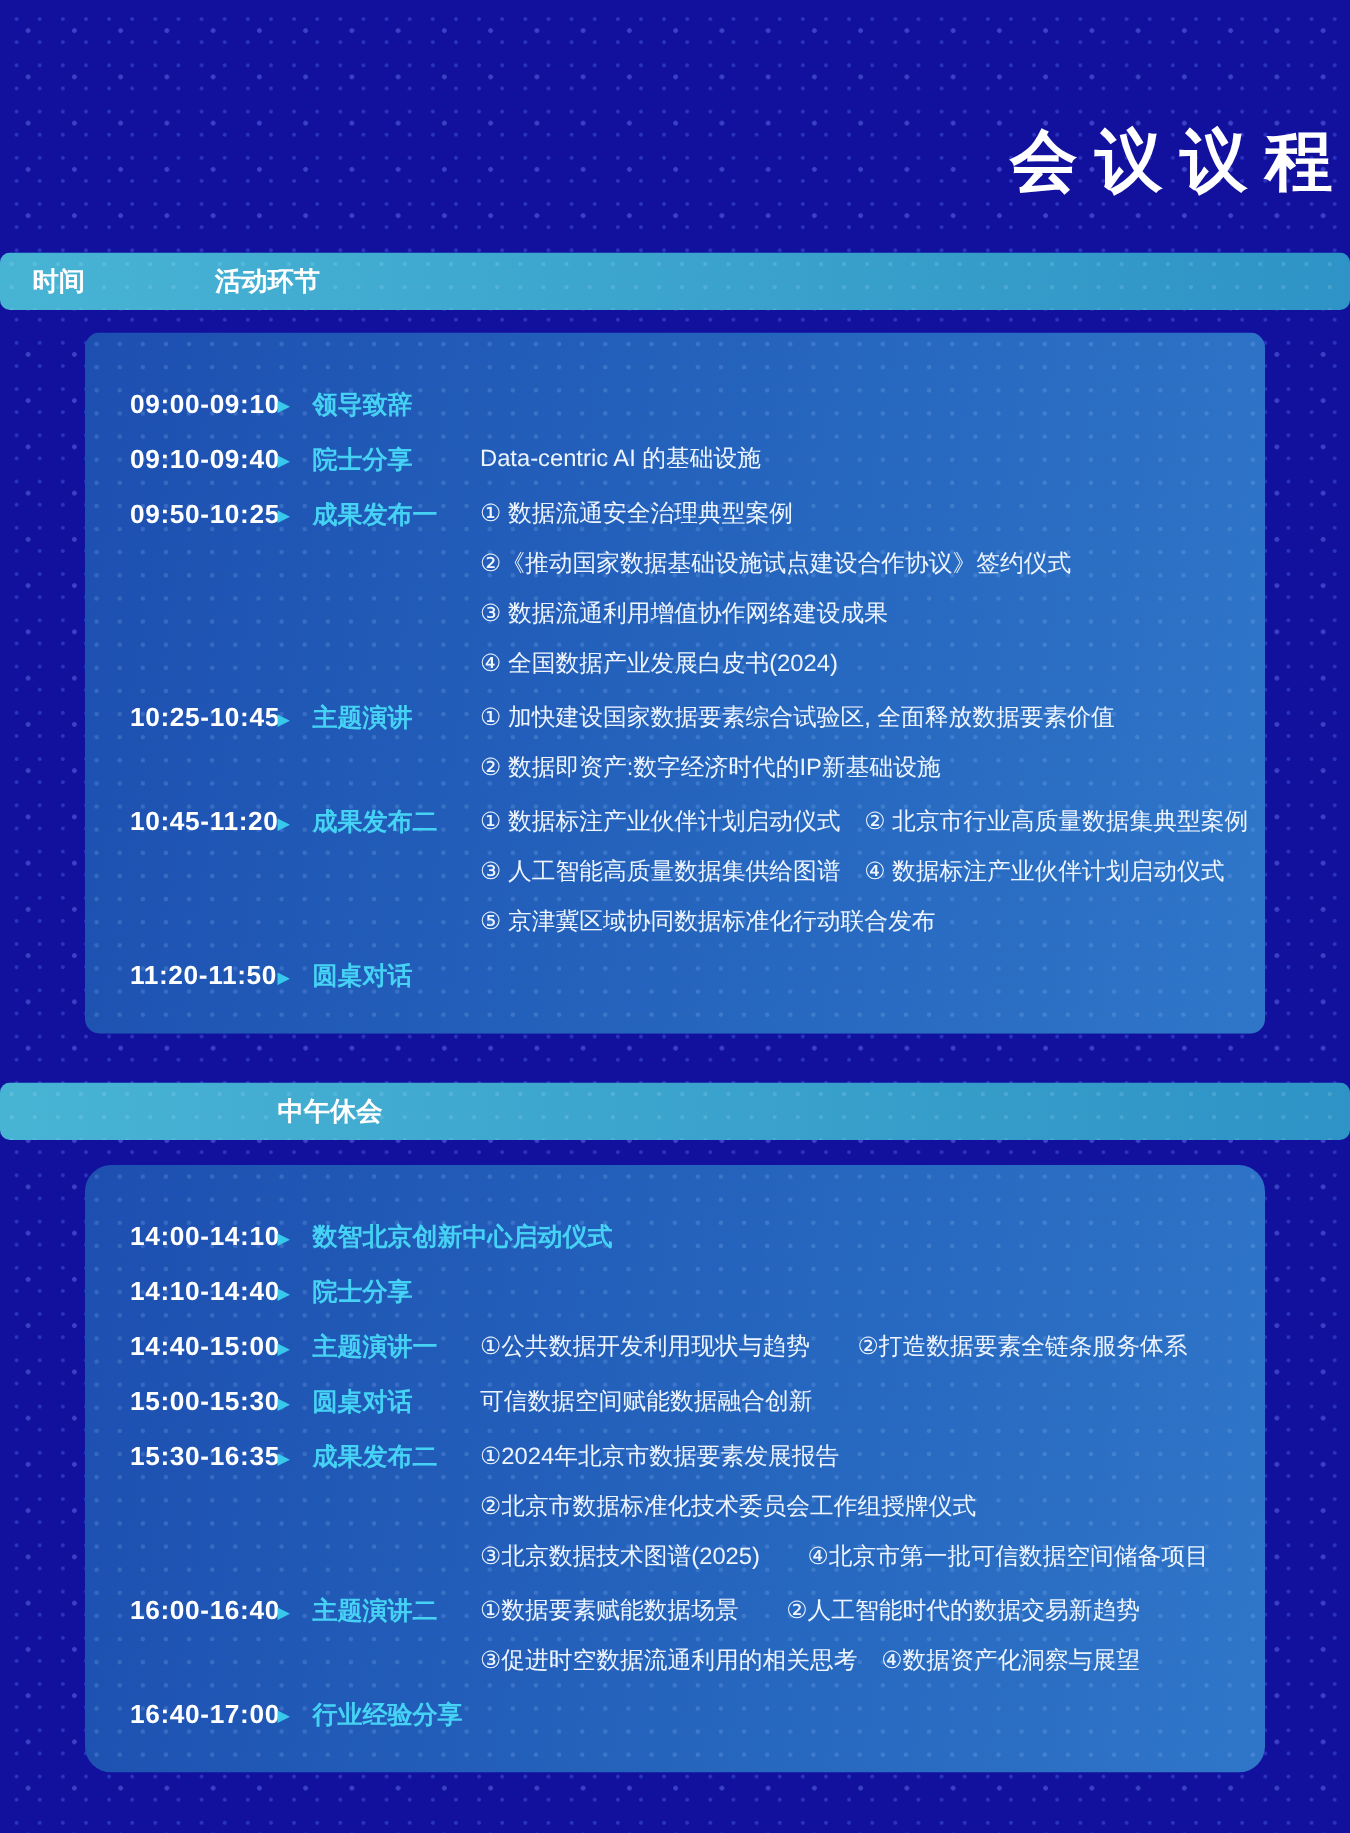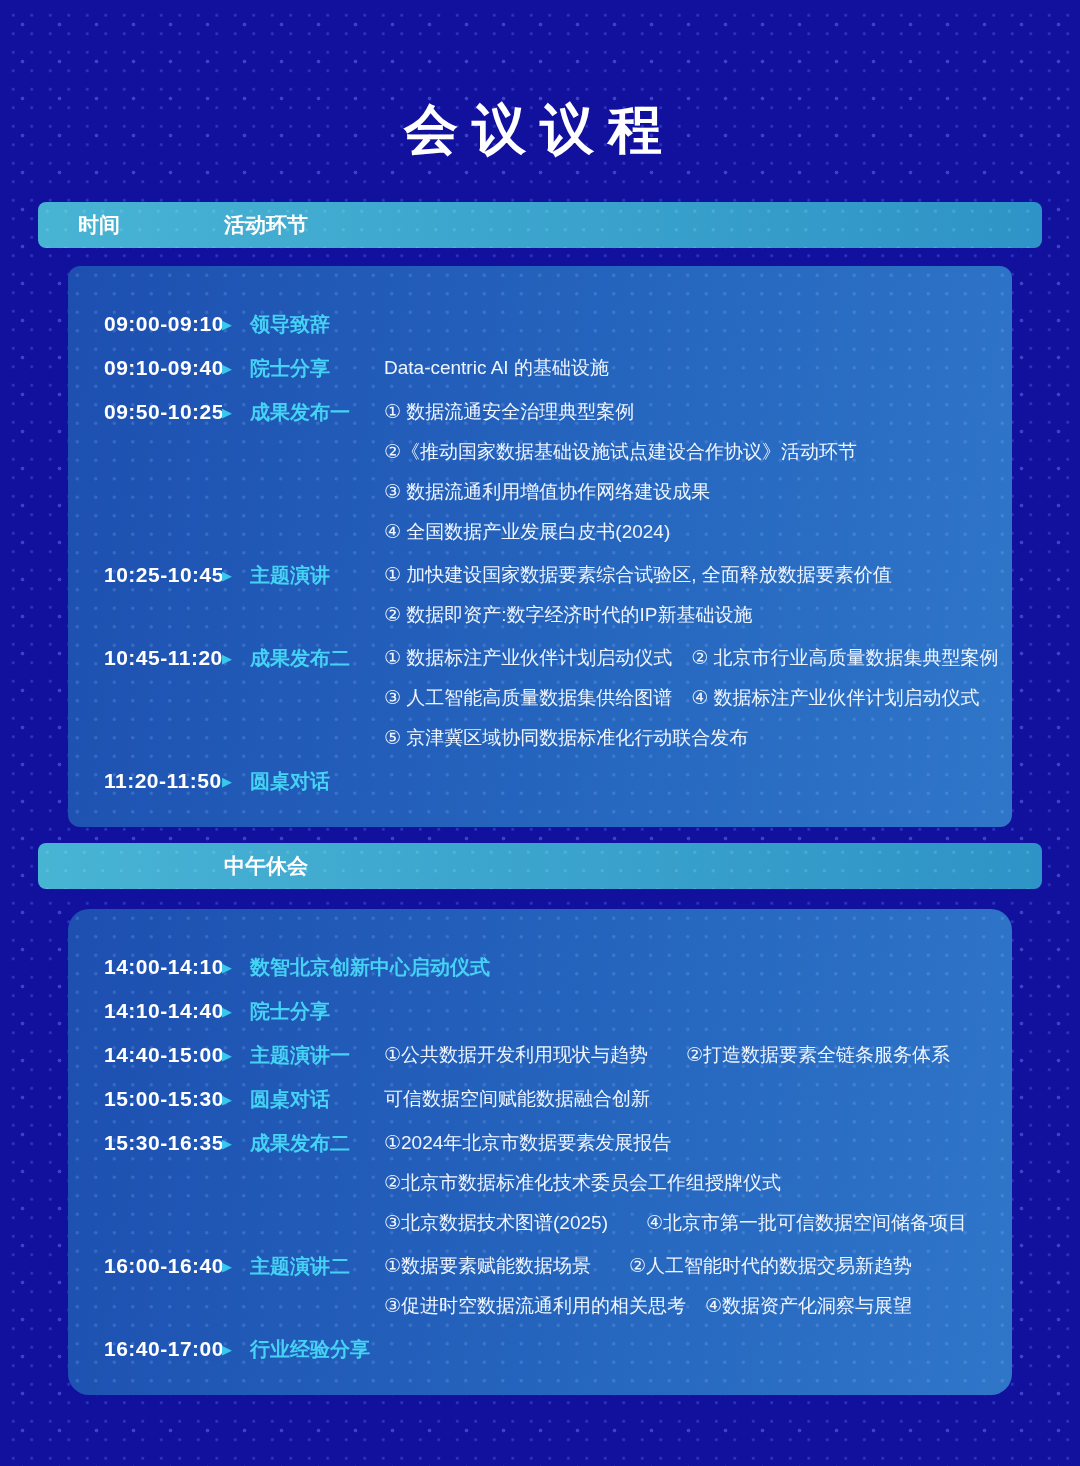--- a/index.html
+++ b/index.html
@@ -13,47 +13,47 @@
     position:relative;width:1080px;height:1466px;
     background-color:#12119e;
     background-image:
       radial-gradient(circle, rgba(120,140,255,.40) 1.6px, transparent 2.2px),
       radial-gradient(circle, rgba(70,95,235,.45) 1.2px, transparent 1.8px);
     background-size:37px 37px,18.5px 18.5px;
     background-position:4px 6px,4px 6px;
   }
   .title{
     padding-top:94px;
-    text-align:center;
+    text-align:right;
     color:#ffffff;
     font-size:54px;
     font-weight:bold;
     letter-spacing:14px;
     line-height:1.3;
   }
   .bar{
-    width:1004px;height:46px;
+    width:1080px;height:46px;
     margin:38px auto 0;
     border-radius:8px;
     background-image:
       radial-gradient(circle, rgba(180,230,255,.18) 1.4px, transparent 2px),
       linear-gradient(90deg,#48b4d4 0%,#2e93c6 100%);
     background-size:18.5px 18.5px,auto;
     display:grid;
     grid-template-columns:118px 28px 134px 1fr;
-    padding-left:40px;
+    padding-left:26px;
     box-sizing:border-box;
     align-items:center;
     color:#ffffff;
     font-size:21px;
     font-weight:bold;
   }
   .bar .col-time{grid-column:1;}
   .bar .col-activity{grid-column:3;white-space:nowrap;}
-  .break-bar{margin:16px auto 0;}
+  .break-bar{margin:39px auto 0;text-align:right;}
   .panel{
     width:944px;
     margin:18px auto 0;
     border-radius:12px;
     box-sizing:border-box;
     padding:38px 28px 22px 36px;
     background-image:
       radial-gradient(circle, rgba(160,200,255,.20) 1.5px, transparent 2.1px),
       linear-gradient(100deg,#1d4fb0 0%,#2565be 55%,#2f76c9 100%);
     background-size:18.5px 18.5px,auto;
@@ -124,21 +124,21 @@
         <div class="line">Data-centric AI 的基础设施</div>
       </div>
     </div>
 
     <div class="row">
       <div class="time">09:50-10:25</div>
       <div class="arrow">▶</div>
       <div class="session">成果发布一</div>
       <div class="content">
         <div class="line">① 数据流通安全治理典型案例</div>
-        <div class="line">②《推动国家数据基础设施试点建设合作协议》活动环节</div>
+        <div class="line">②《推动国家数据基础设施试点建设合作协议》签约仪式</div>
         <div class="line">③ 数据流通利用增值协作网络建设成果</div>
         <div class="line">④ 全国数据产业发展白皮书(2024)</div>
       </div>
     </div>
 
     <div class="row">
       <div class="time">10:25-10:45</div>
       <div class="arrow">▶</div>
       <div class="session">主题演讲</div>
       <div class="content">

